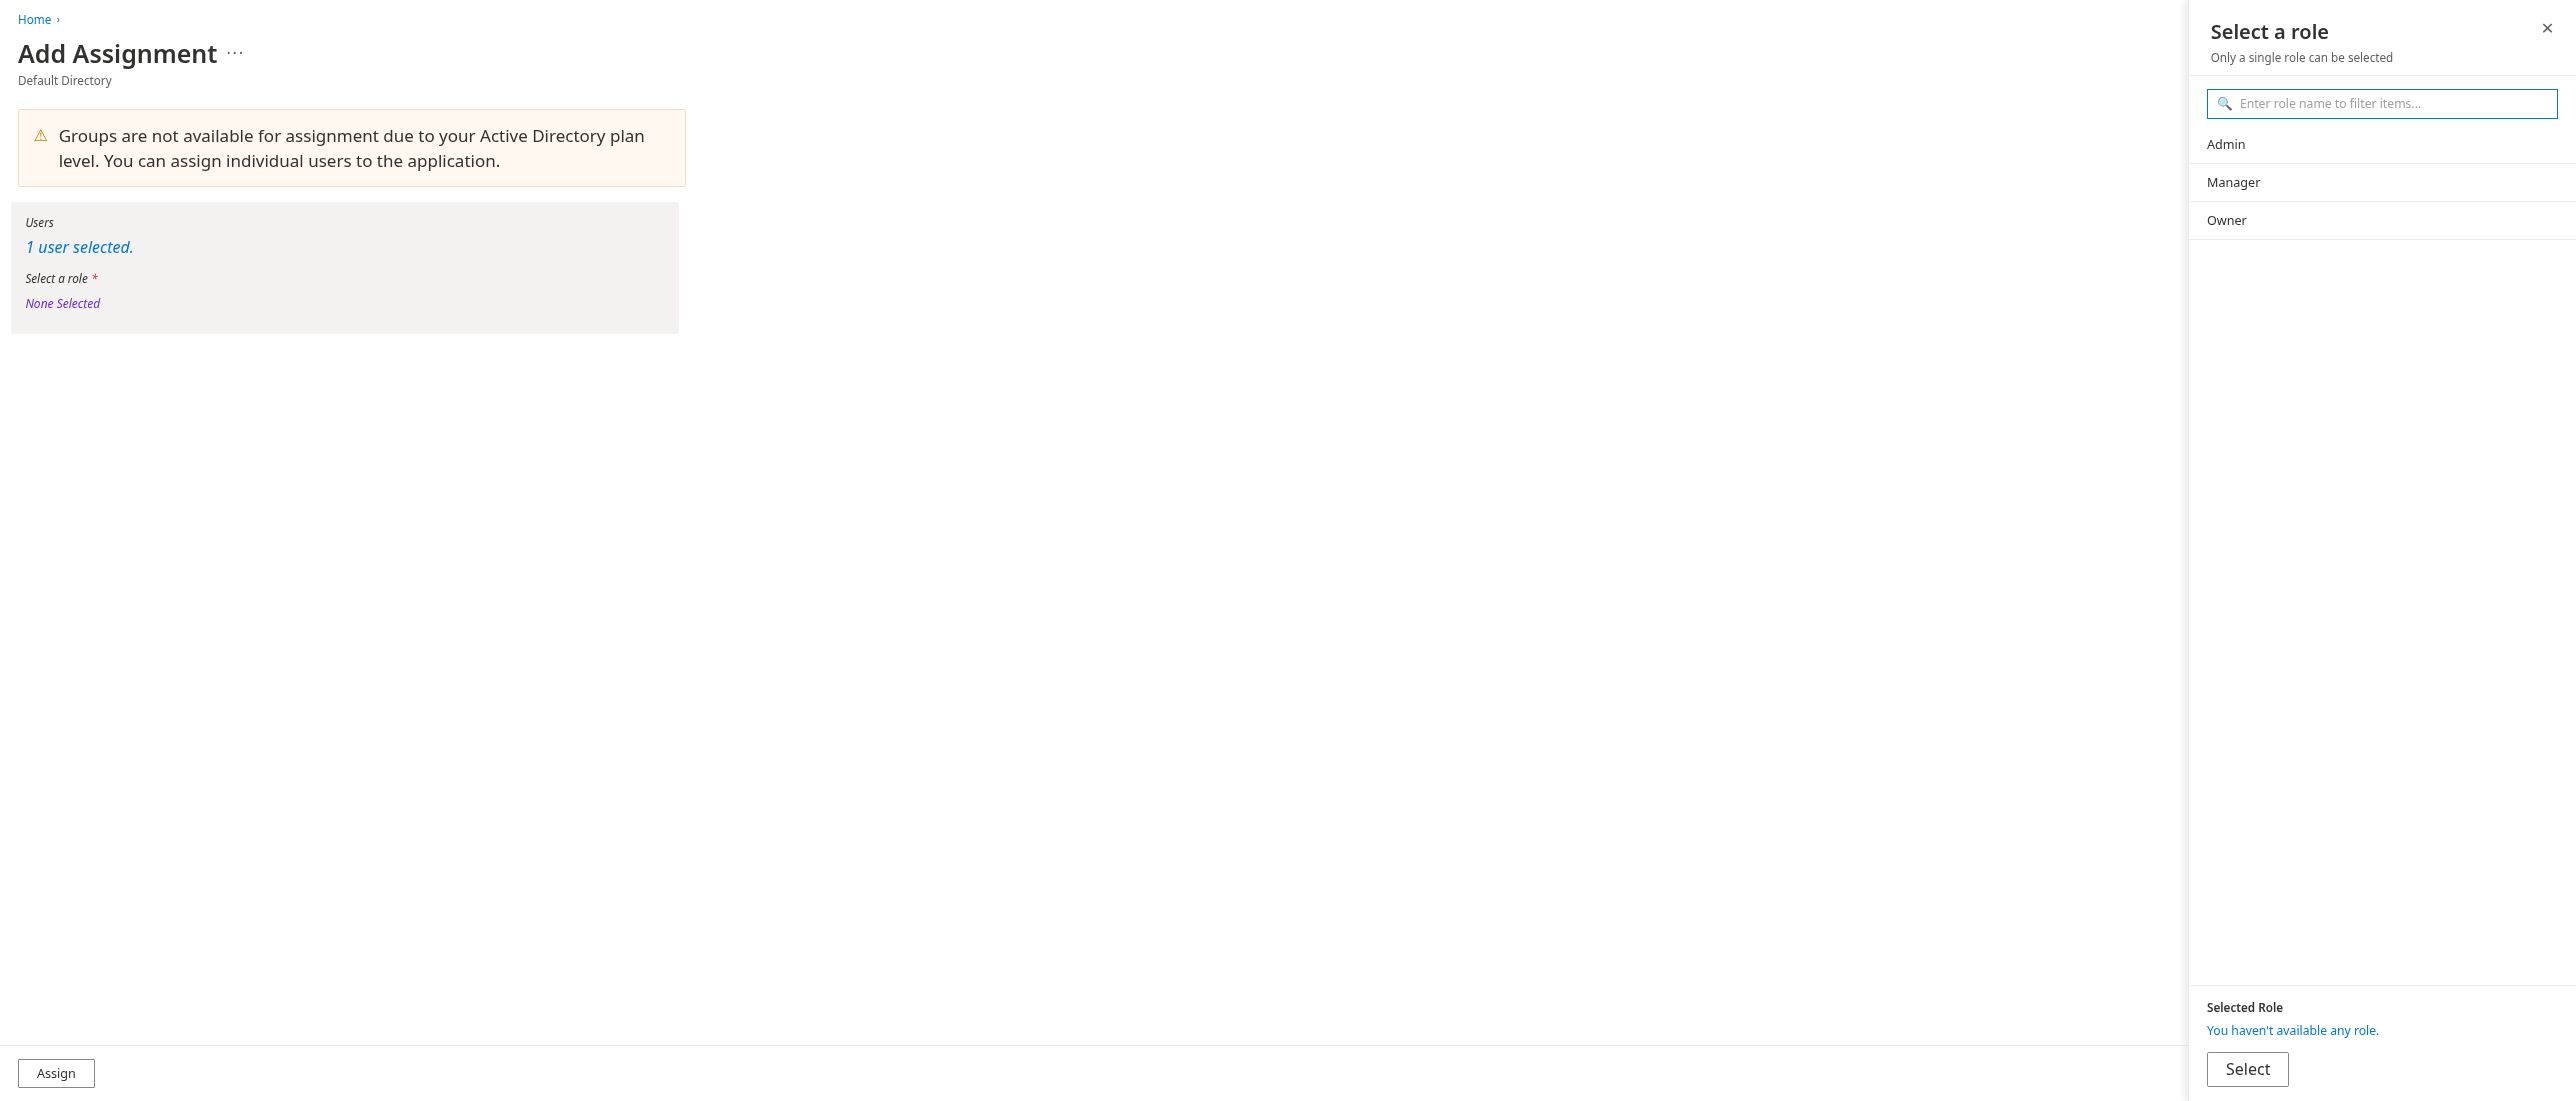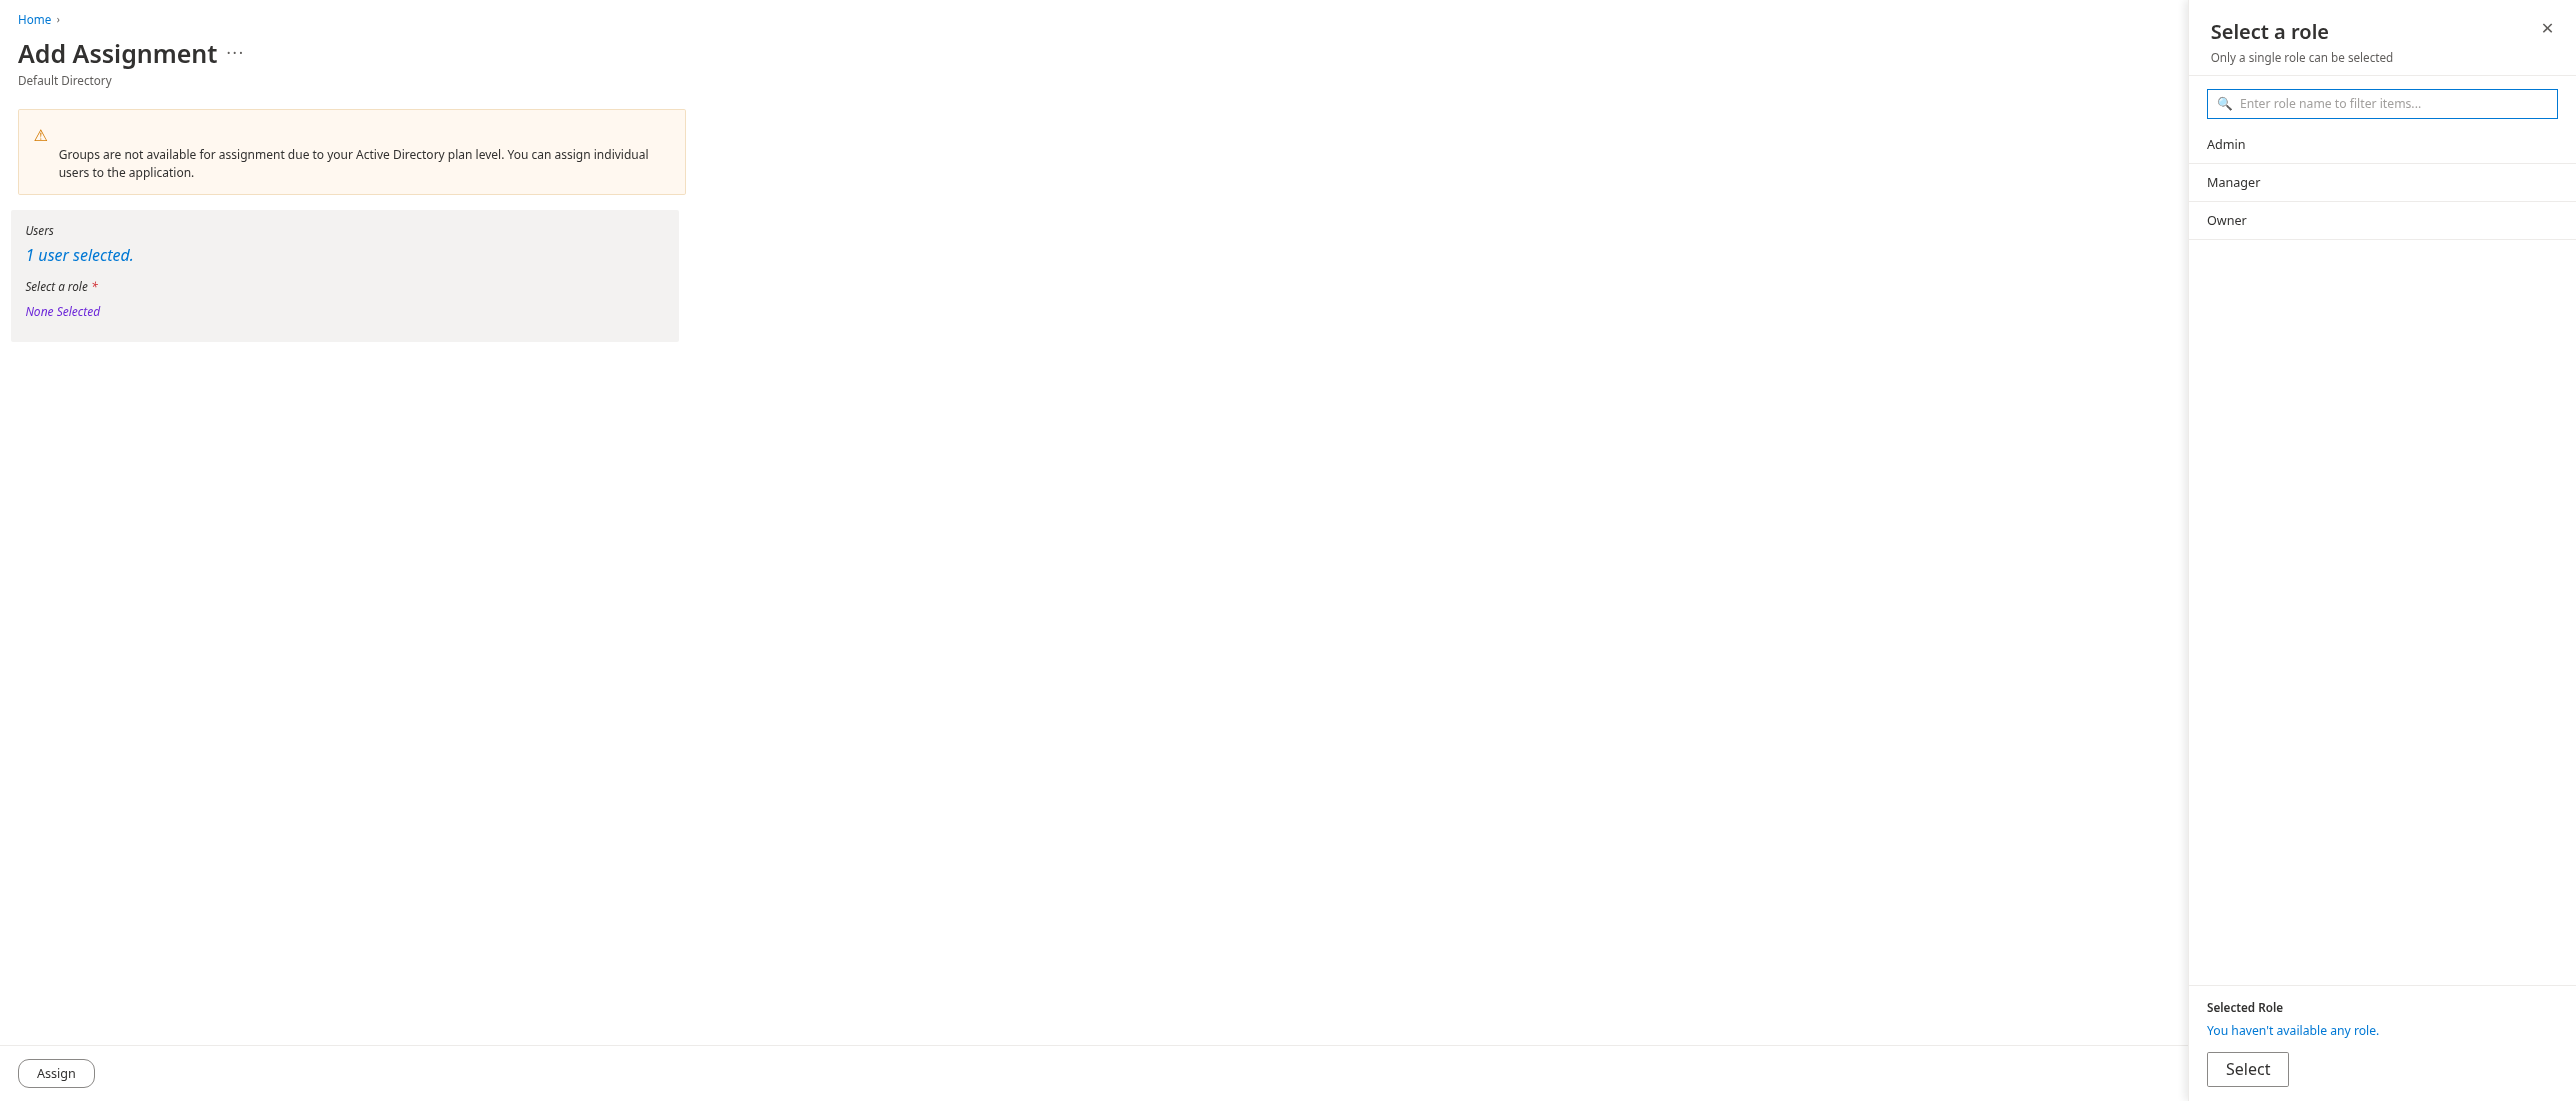--- a/index.html
+++ b/index.html
@@ -76,24 +76,23 @@
       gap: 10.8px;
       max-width: 668px;
     }
     .warning-icon {
       font-size: 16.2px;
       color: #d47a00;
       margin-top: 0.9px;
       flex-shrink: 0;
     }
     .warning-text {
-      font-size: 12px;
+      font-size: 17px;
       color: #323130;
       line-height: 1.5;
-      margin-top: 23px;
     }
 
     
     .section-container {
       margin: 0 11px;
       max-width: 668px;
       background: #f3f2f1;
       border-radius: 2px;
       padding: 12.6px 14.4px 18px 14.4px;
       font-style: italic;
@@ -143,21 +142,21 @@
       background: #ffffff;
       border-top: 0.9px solid #edebe9;
     }
     .assign-button {
       padding: 5.4px 18px;
       background: #ffffff;
       border: 0.9px solid #8a8886;
       color: #323130;
       font-size: 12.6px;
       cursor: pointer;
-      border-radius: 11px;
+      border-radius: 1px;
       font-family: inherit;
     }
 
     
     .right-panel {
       position: fixed;
       top: 0;
       right: 0;
       width: 388px;
       height: 100vh;

